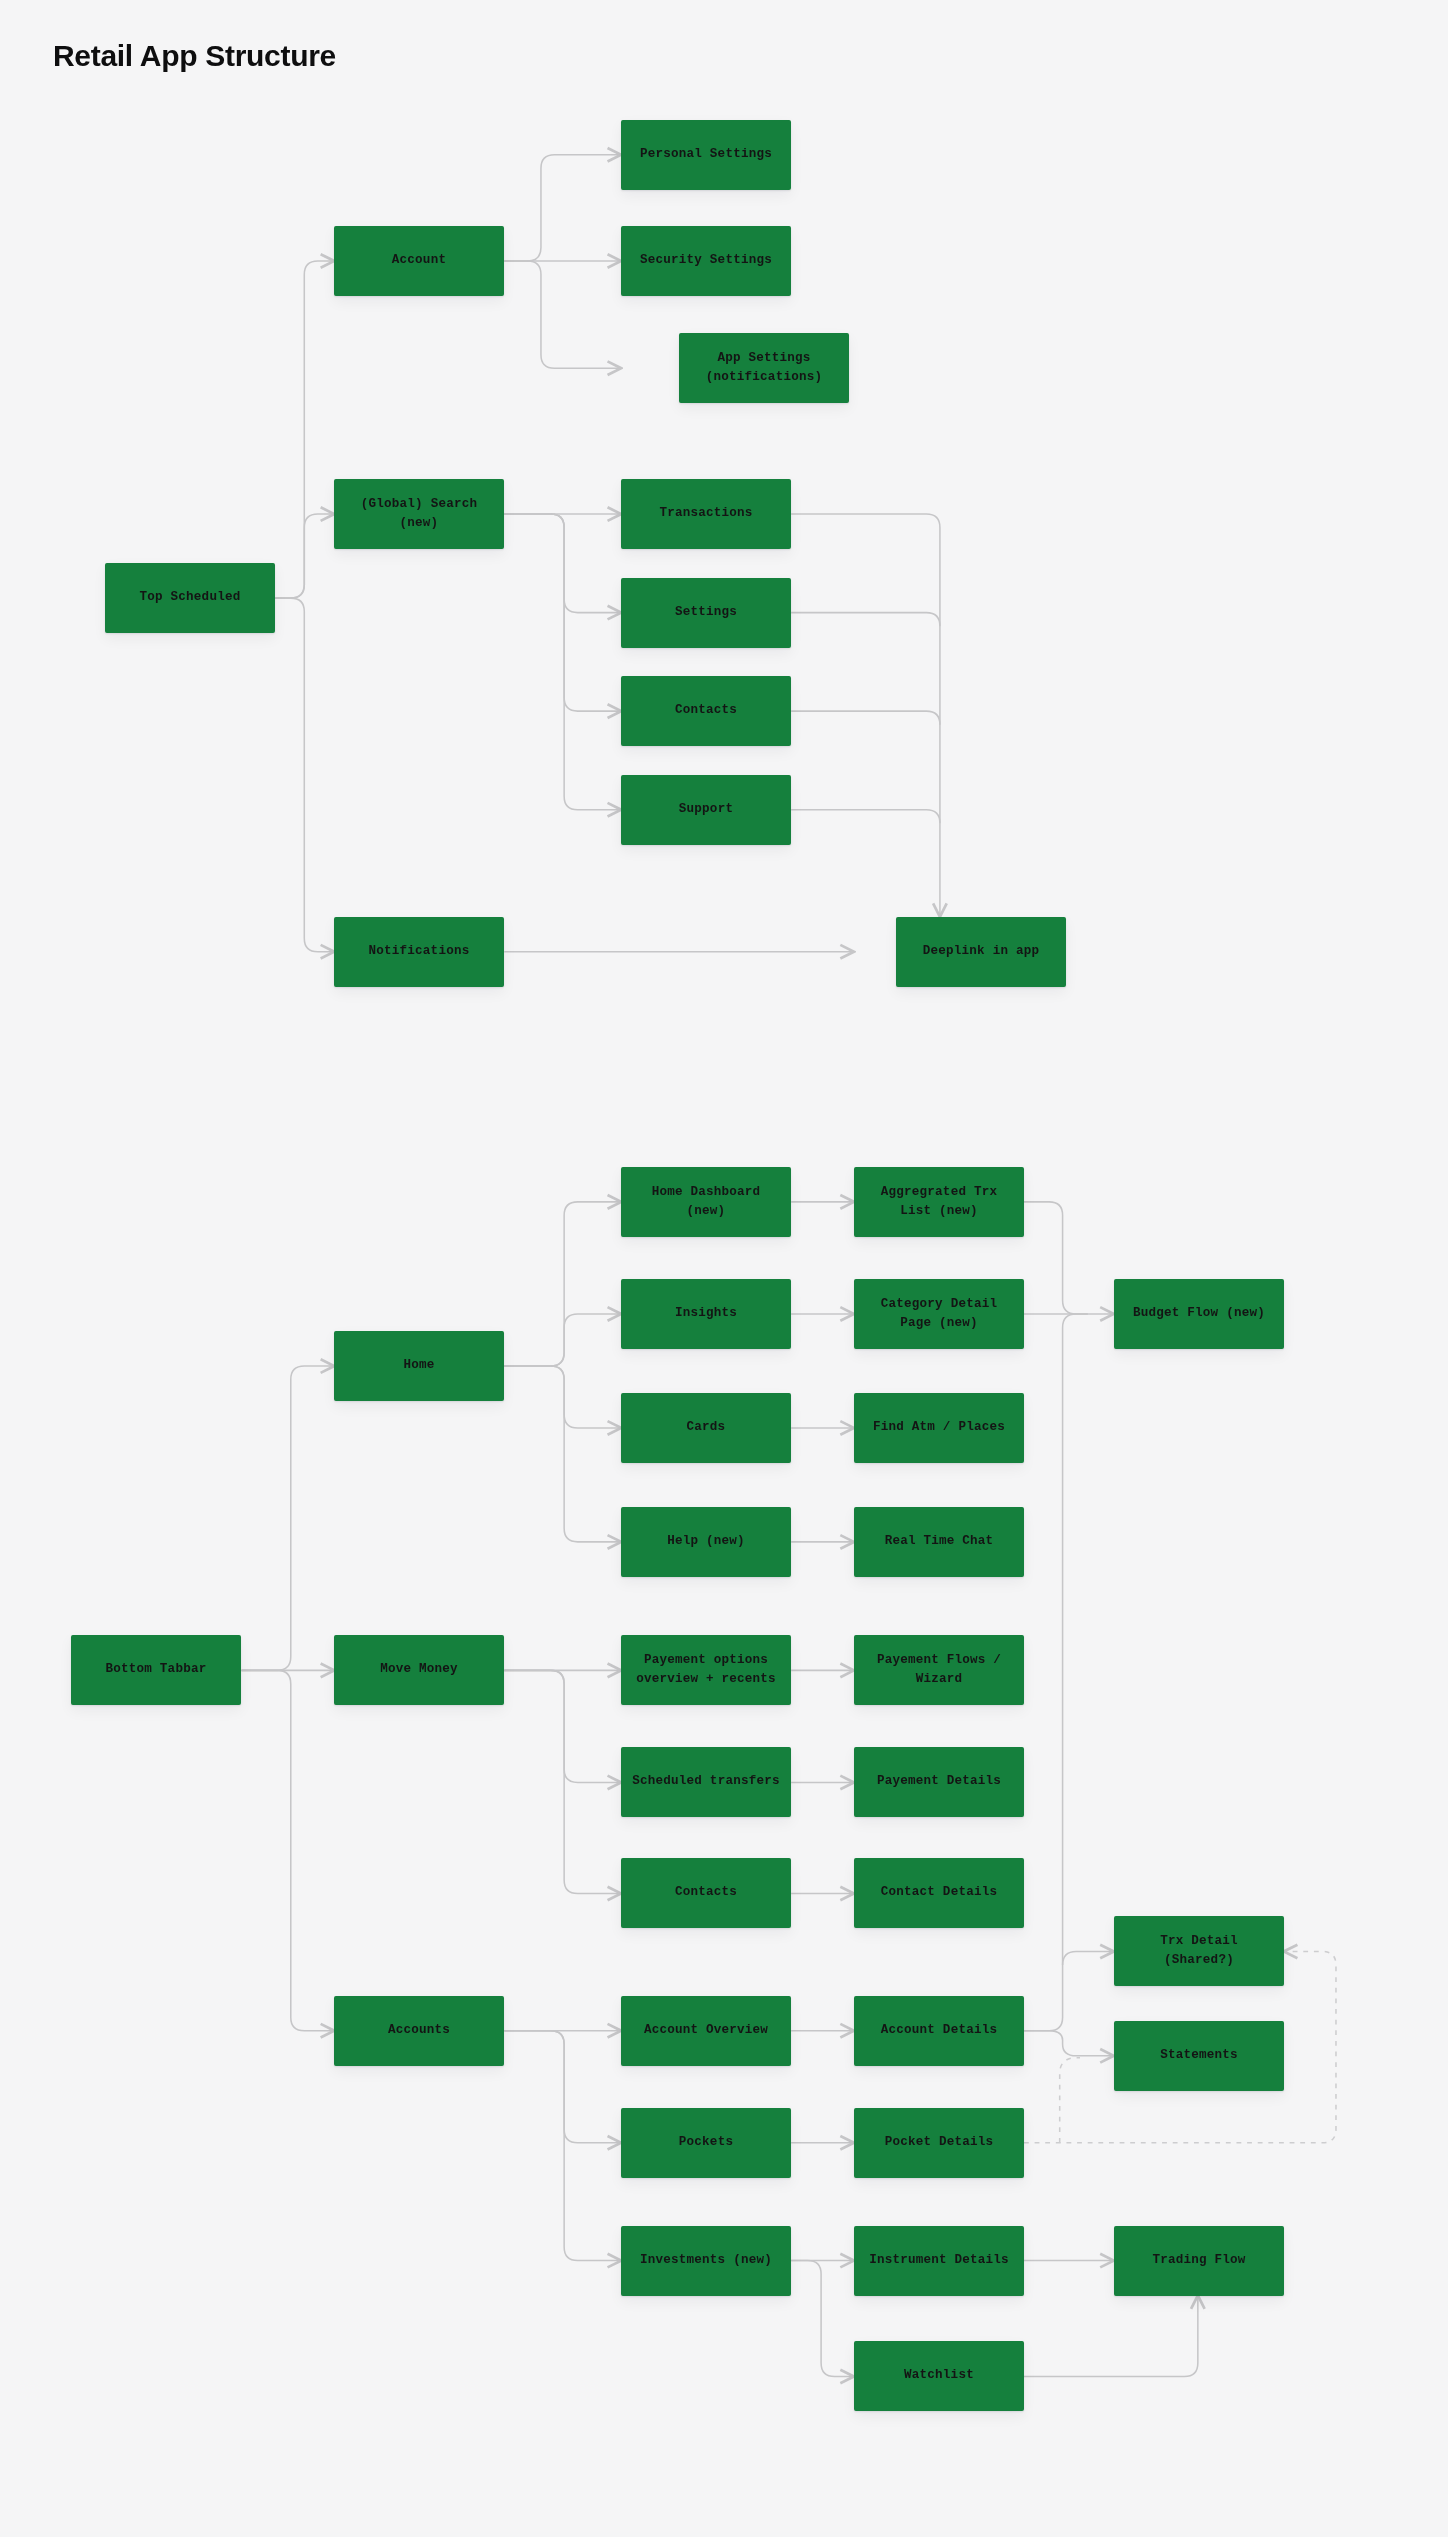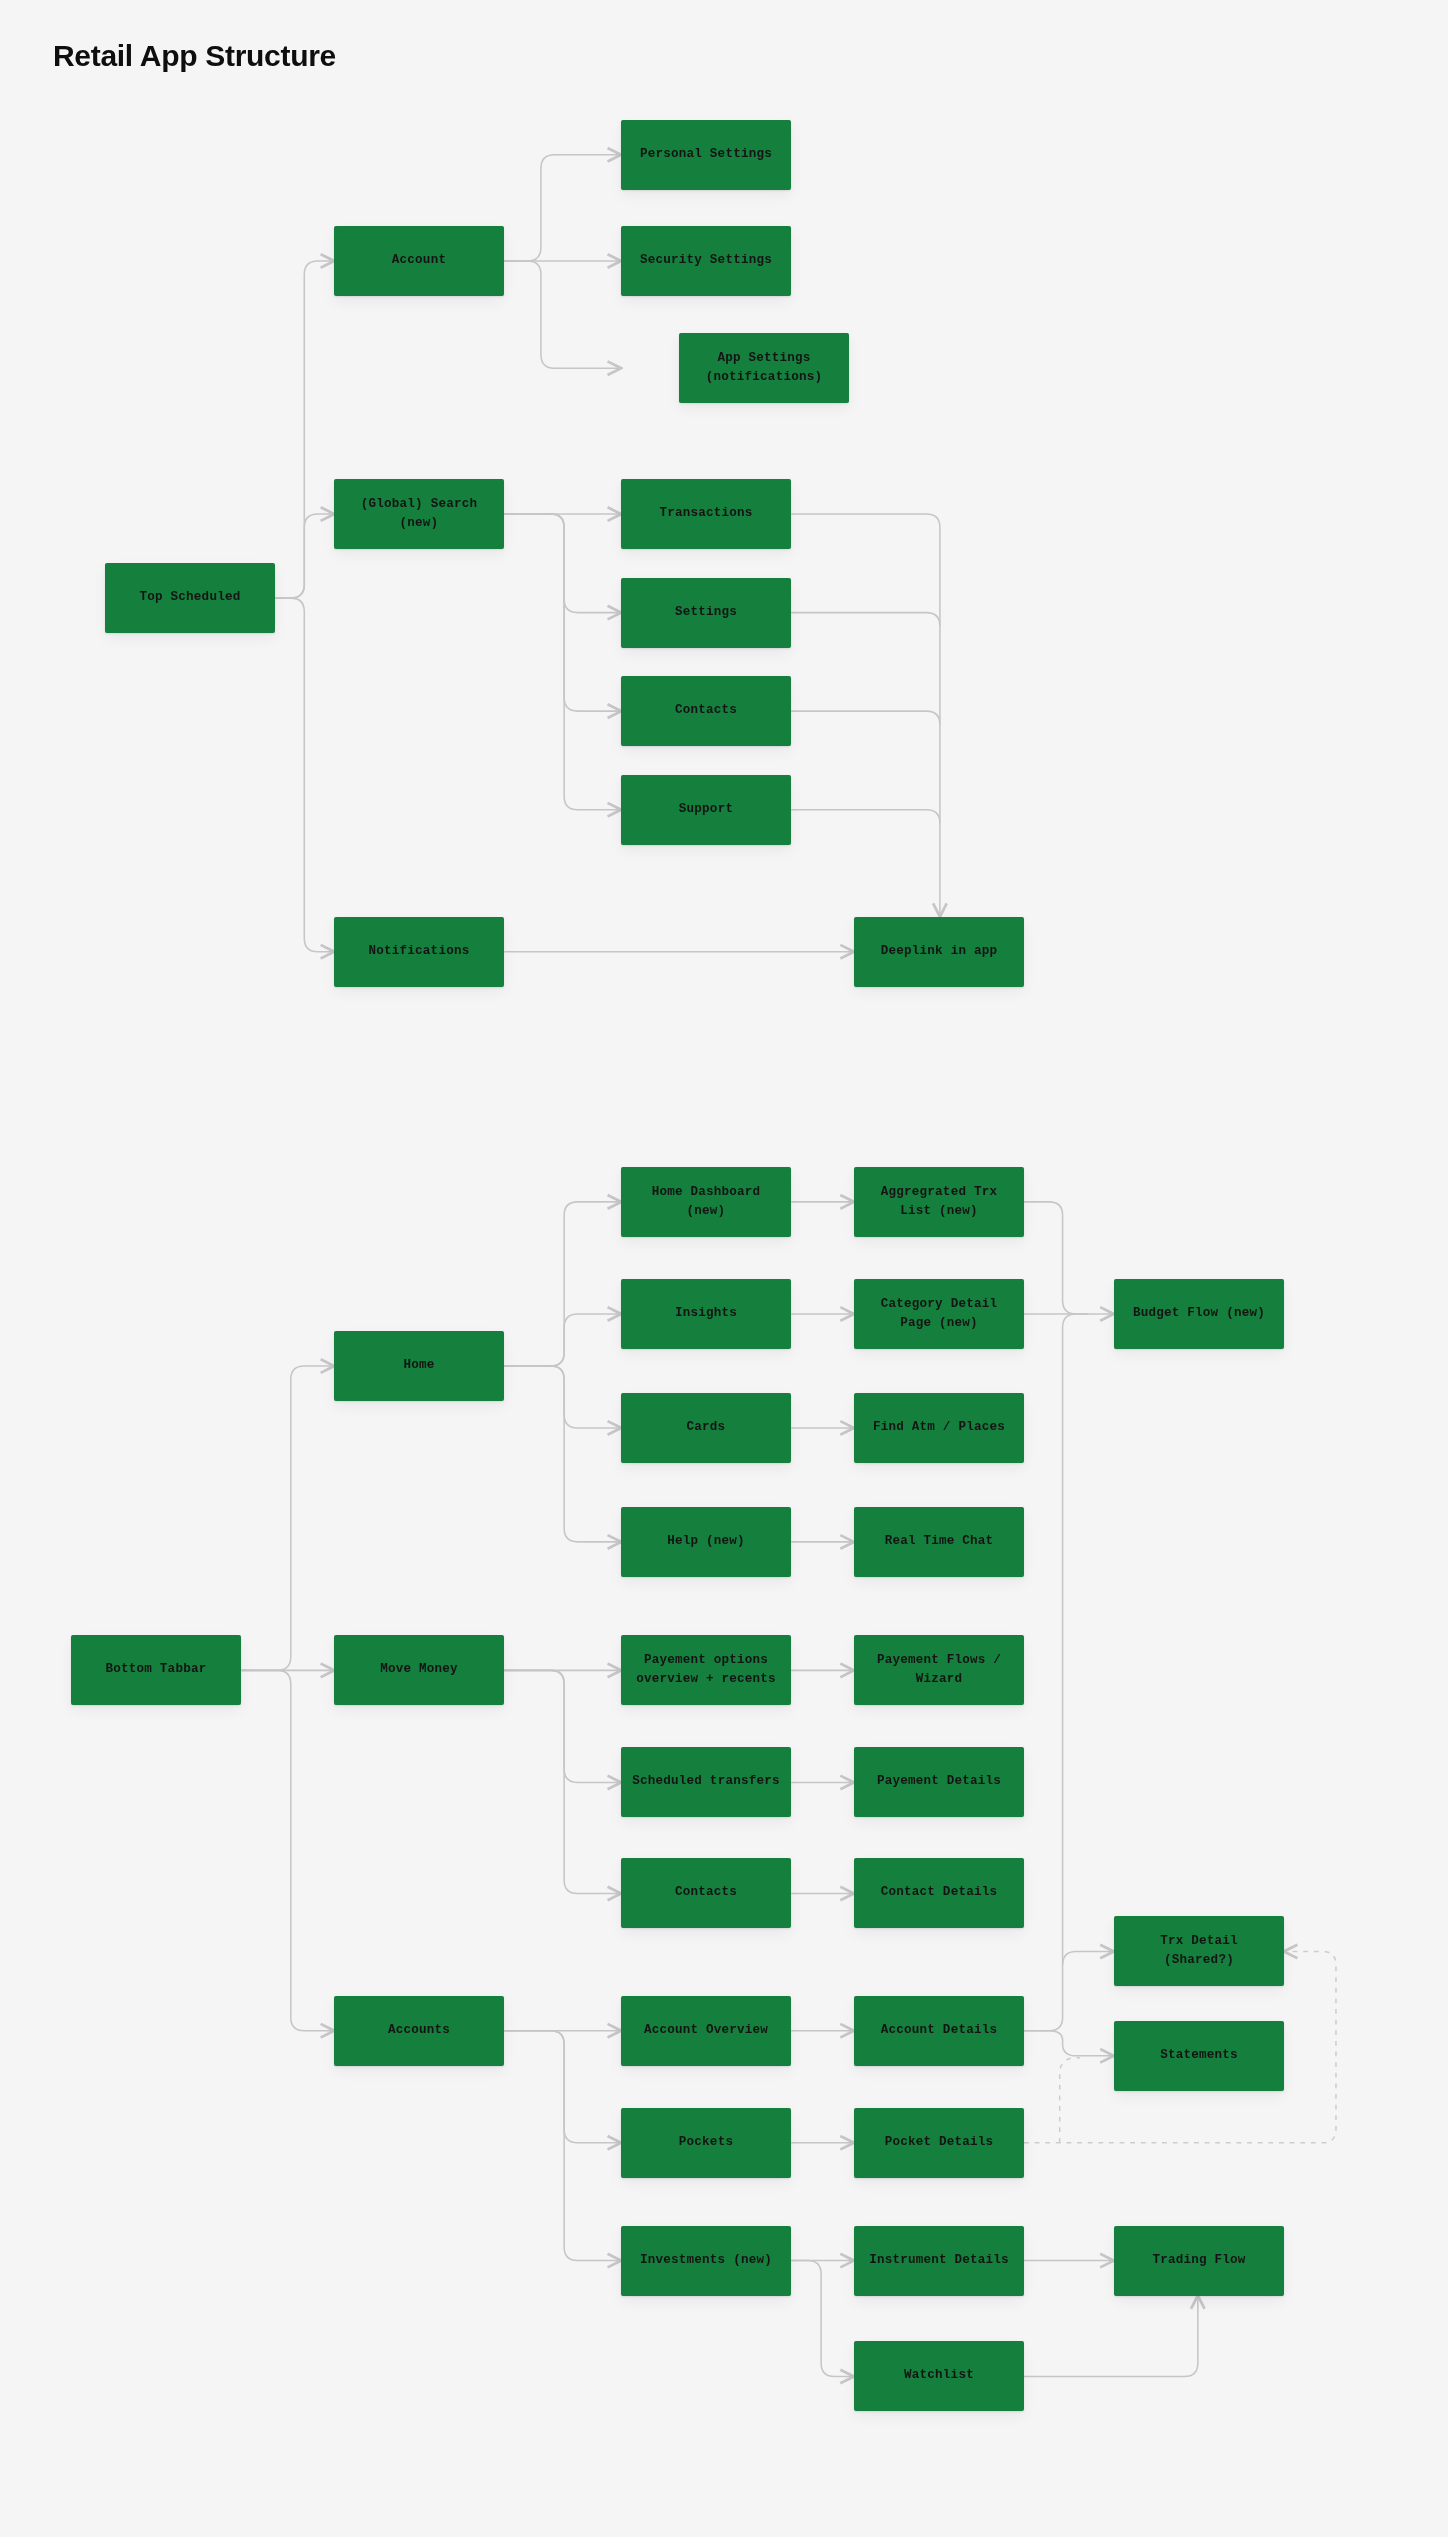--- a/index.html
+++ b/index.html
@@ -128,21 +128,21 @@
   <div class="node" style="left:334px; top:226px;">Account</div>
   <div class="node" style="left:334px; top:479px;">(Global) Search (new)</div>
   <div class="node" style="left:334px; top:917px;">Notifications</div>
   <div class="node" style="left:621px; top:120px;">Personal Settings</div>
   <div class="node" style="left:621px; top:226px;">Security Settings</div>
   <div class="node" style="left:631px; top:333px;margin-left:48px;">App Settings (notifications)</div>
   <div class="node" style="left:621px; top:479px;">Transactions</div>
   <div class="node" style="left:621px; top:578px;">Settings</div>
   <div class="node" style="left:621px; top:676px;">Contacts</div>
   <div class="node" style="left:621px; top:775px;">Support</div>
-  <div class="node" style="left:854px; top:917px;text-align:right;">Deeplink in app</div>
+  <div class="node" style="left:896px; top:917px;text-align:right;">Deeplink in app</div>
 
   <div class="node" style="left:71px;  top:1635px;">Bottom Tabbar</div>
   <div class="node" style="left:334px; top:1331px;">Home</div>
   <div class="node" style="left:334px; top:1635px;">Move Money</div>
   <div class="node" style="left:334px; top:1996px;">Accounts</div>
   <div class="node" style="left:621px; top:1167px;">Home Dashboard (new)</div>
   <div class="node" style="left:621px; top:1279px;">Insights</div>
   <div class="node" style="left:621px; top:1393px;">Cards</div>
   <div class="node" style="left:621px; top:1507px;">Help (new)</div>
   <div class="node" style="left:854px; top:1167px;">Aggregrated Trx List (new)</div>

